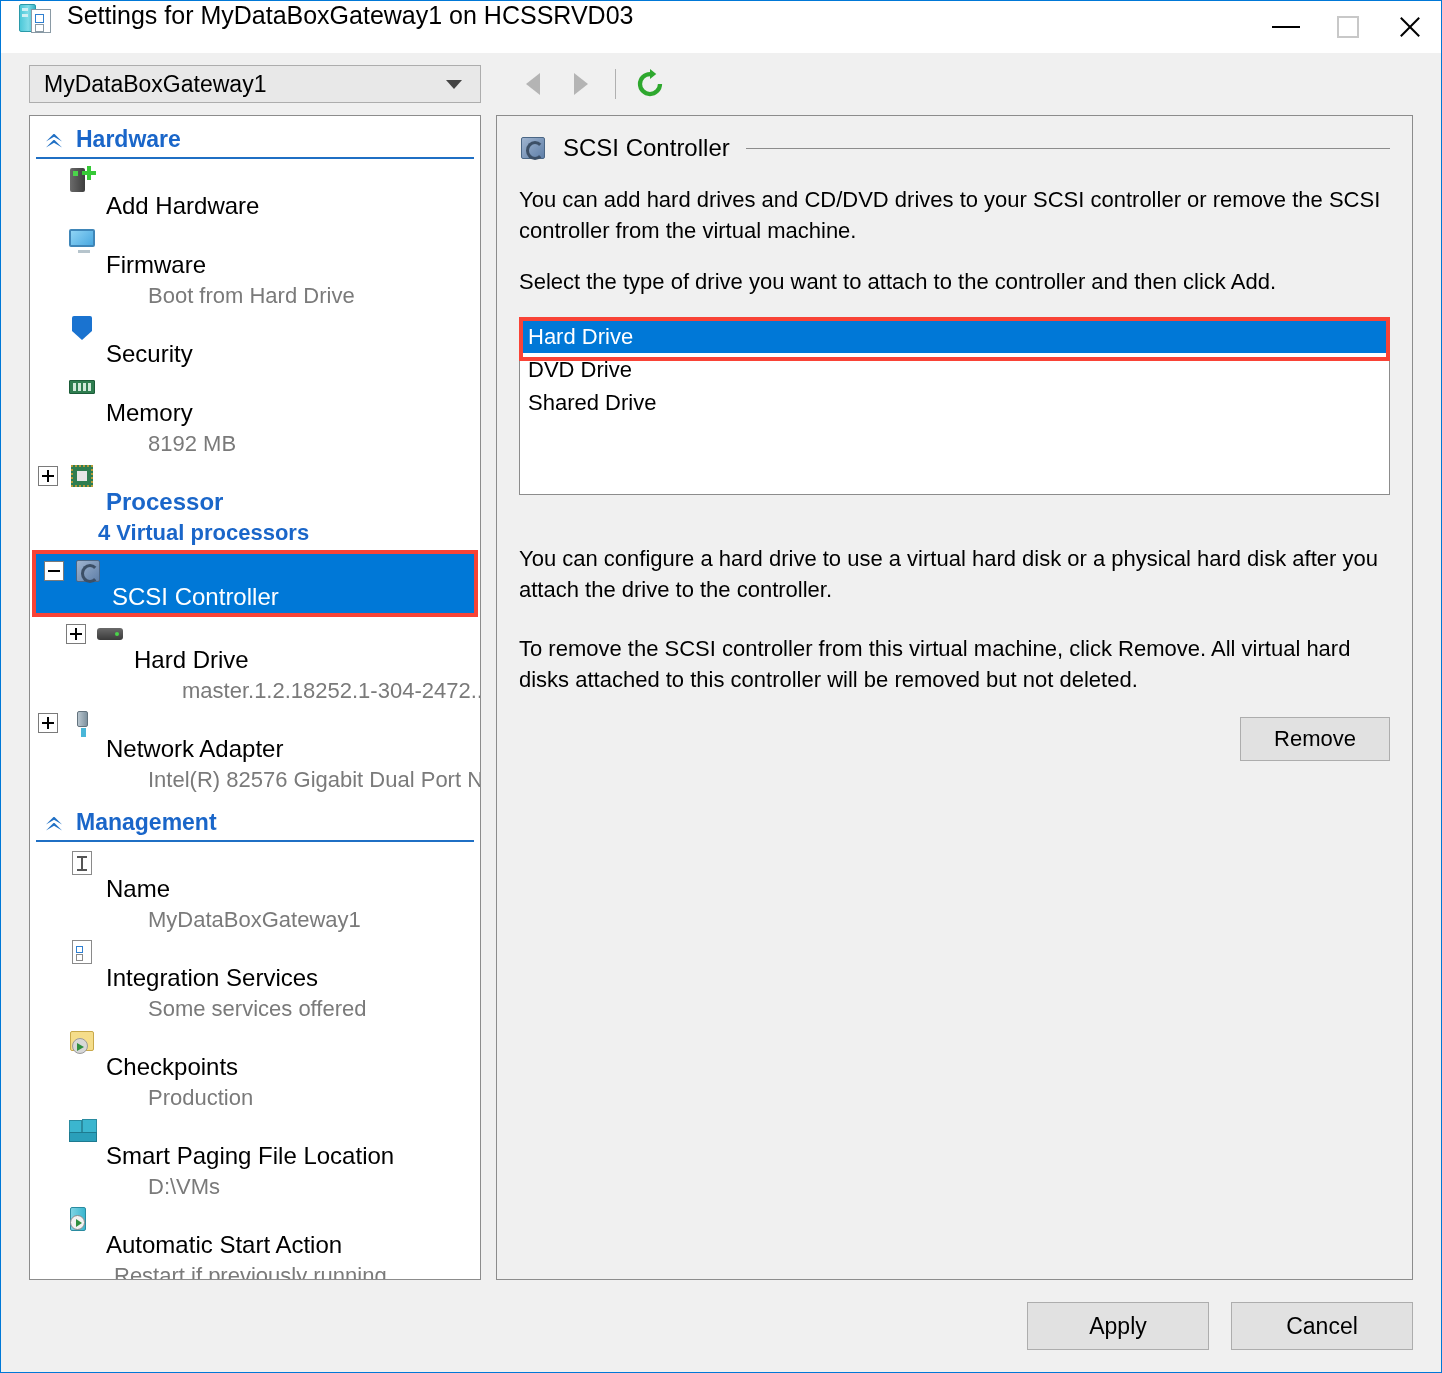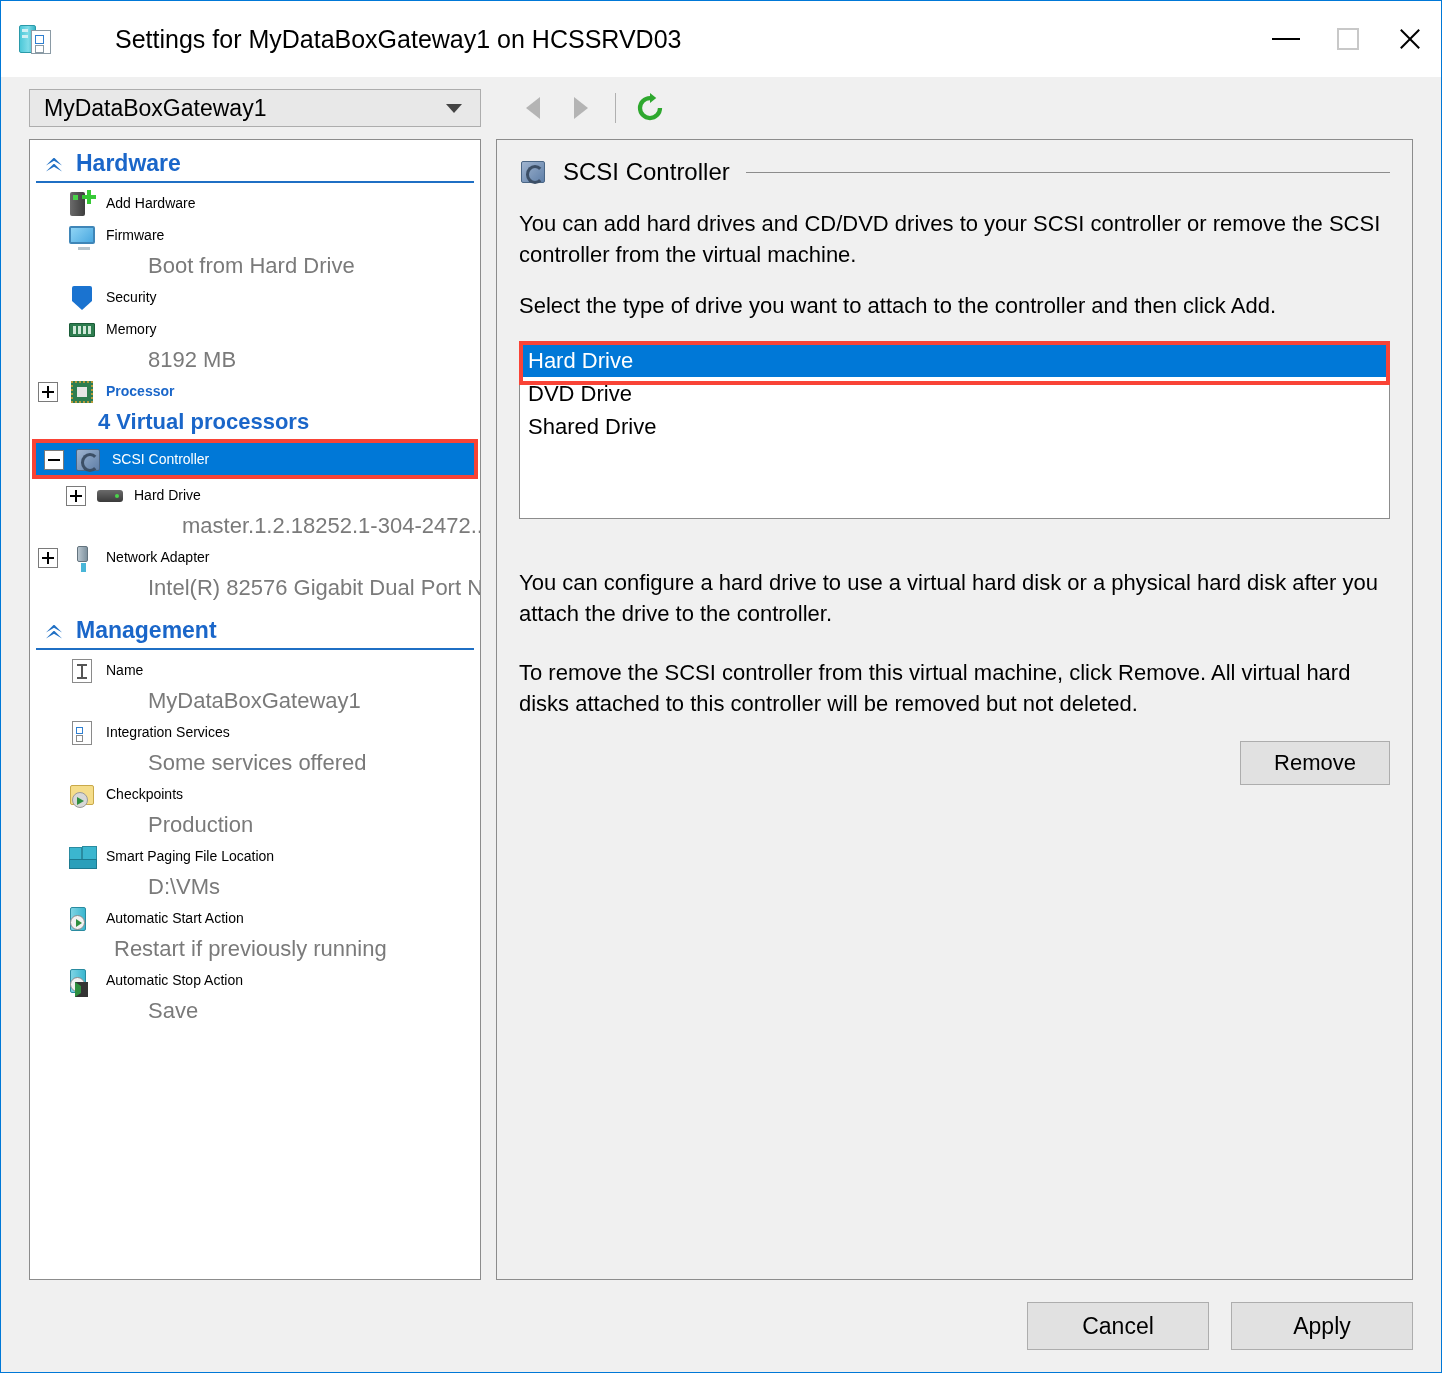--- a/index.html
+++ b/index.html
@@ -11,24 +11,23 @@
   }
   .window {
     position: relative;
     width: 1442px; height: 1373px;
     background: #f0f0f0;
     border: 1px solid #0078d7;
     display: flex; flex-direction: column;
   }
   
   .titlebar {
-    height: 76px; background: #ffffff;
-    display: flex; align-items: center;
+    height: 52px; background: #ffffff;
+    display: flex; 
     flex: 0 0 auto;
-    gap: 48px;
   }
   .title-icon { width: 34px; height: 34px; margin-left: 18px; position: relative; flex: 0 0 auto; }
   .ti-tower {
     position: absolute; left: 0; top: 3px; width: 17px; height: 28px;
     background: linear-gradient(to right, #4cc8d8 0%, #7fdce8 55%, #3ab4c6 100%);
     border: 1px solid #2a9aa9; border-radius: 2px;
   }
   .ti-tower::before {
     content: ""; position: absolute; left: 2px; top: 3px; width: 6px; height: 3px;
     background: #cfeff4; box-shadow: 0 6px 0 #cfeff4;
@@ -135,21 +134,21 @@
     position: relative; flex: 0 0 auto; margin: 6px 10px 0 2px;
   }
   .expander::before {
     content: ""; position: absolute; left: 3px; top: 8px; width: 12px; height: 2px; background: #000;
   }
   .expander.plus::after {
     content: ""; position: absolute; left: 8px; top: 3px; width: 2px; height: 12px; background: #000;
   }
   .expander.hidden { visibility: hidden; }
   .ico { width: 28px; height: 28px; flex: 0 0 auto; margin: 2px 10px 0 0; position: relative; }
-  .node-label { font-size: 14px; color: #000; line-height: 30px; white-space: nowrap; }
+  .node-label { font-size: 24px; color: #000; line-height: 30px; white-space: nowrap; margin-top: 27px; }
   .sub-label {
     font-size: 22px; color: #7a7a7a; line-height: 30px; white-space: nowrap;
   }
   .sub-row { padding: 0 6px; min-height: 30px; }
   .blue-node .node-label { color: #1a66c9; font-weight: bold; }
   .blue-sub { color: #1a66c9 !important; font-weight: bold; }
 
   
   .ic-tower { background: linear-gradient(to right,#6b6b6b,#3d3d3d); width: 15px; height: 24px; border-radius: 2px; position: absolute; left: 2px; top: 2px; }
   .ic-tower::after { content:""; position:absolute; left:3px; top:3px; width:5px; height:5px; background:#4ad44a; }
@@ -470,17 +469,17 @@
       <div class="rp-para" style="margin-top:28px">To remove the SCSI controller from this virtual machine, click Remove. All virtual hard disks attached to this controller will be removed but not deleted.</div>
 
       <div class="btn-row" style="margin-top:22px">
         <div class="btn">Remove</div>
       </div>
 
     </div>
   </div>
 
   <div class="footer">
+    <div class="footer-btn">Apply</div>
     <div class="footer-btn">Cancel</div>
-    <div class="footer-btn">Apply</div>
   </div>
 
 </div>
 
 </body></html>

